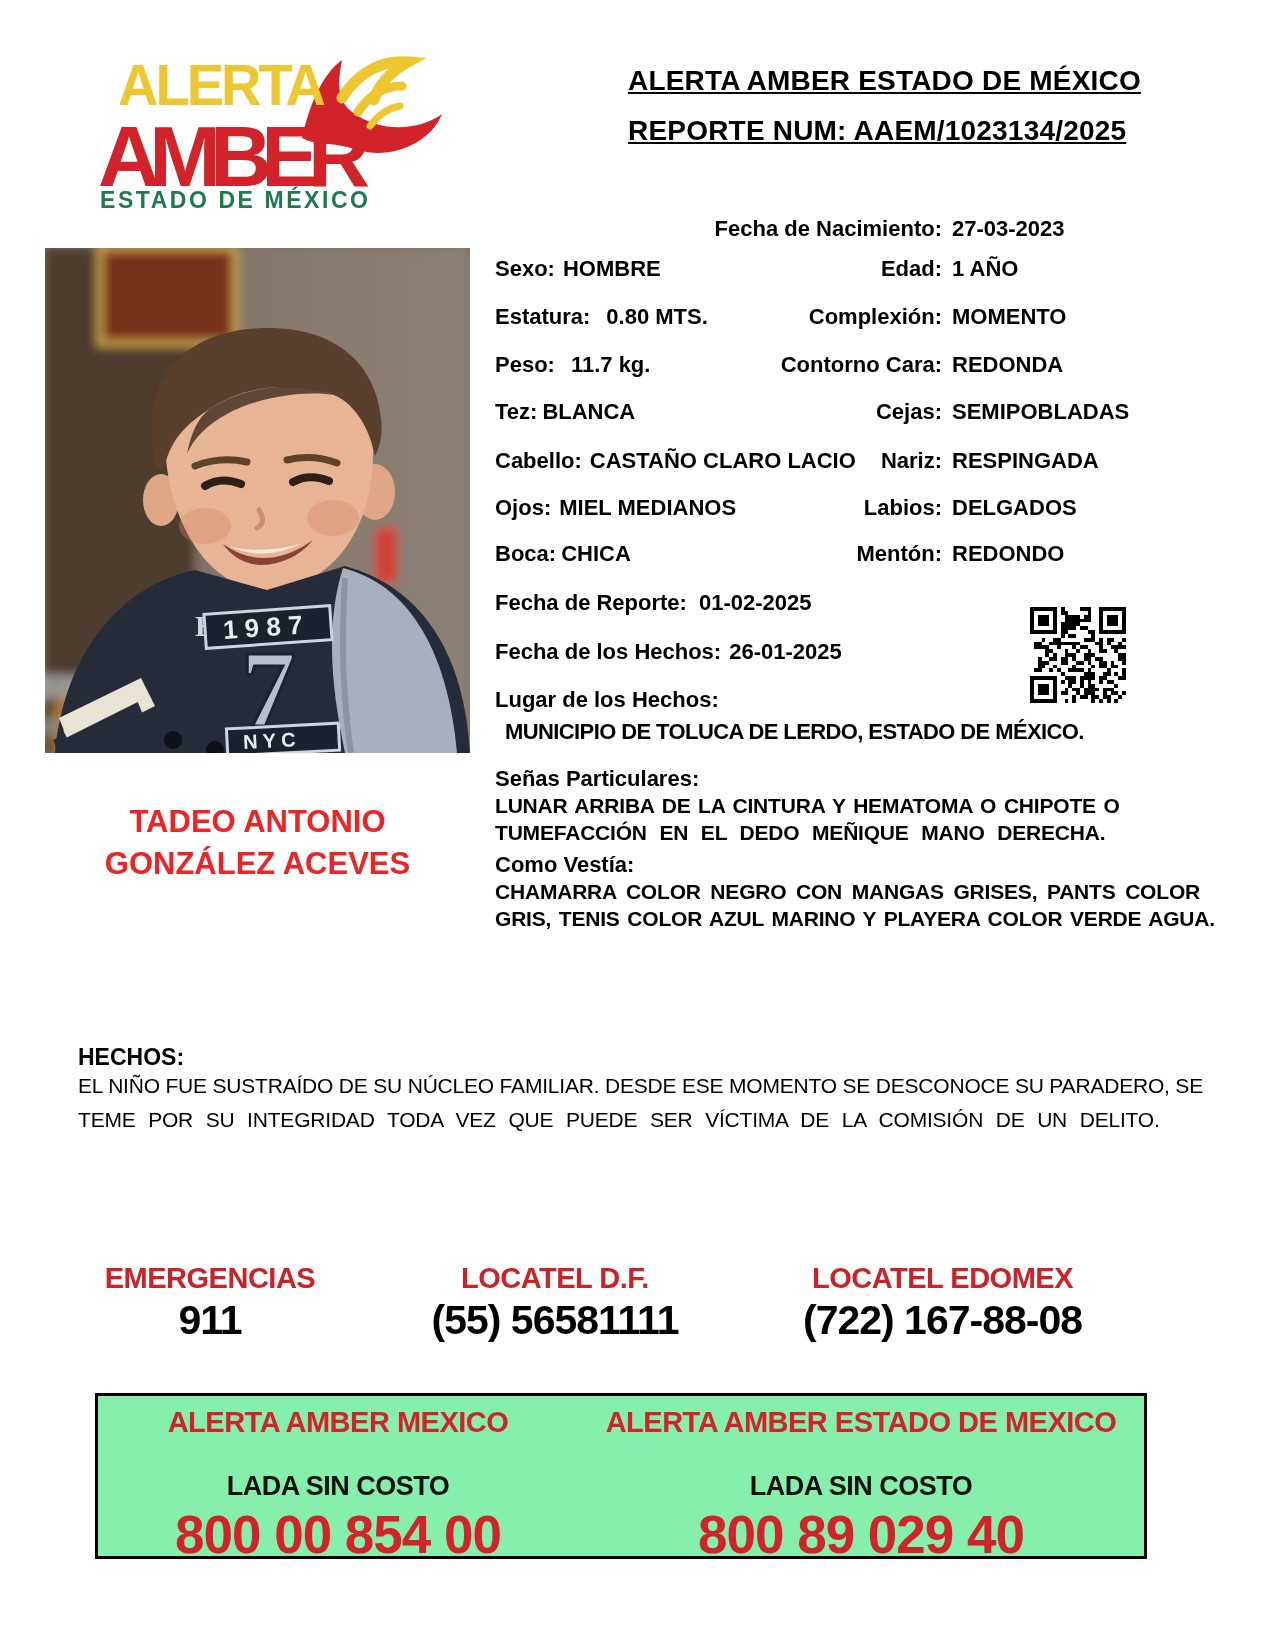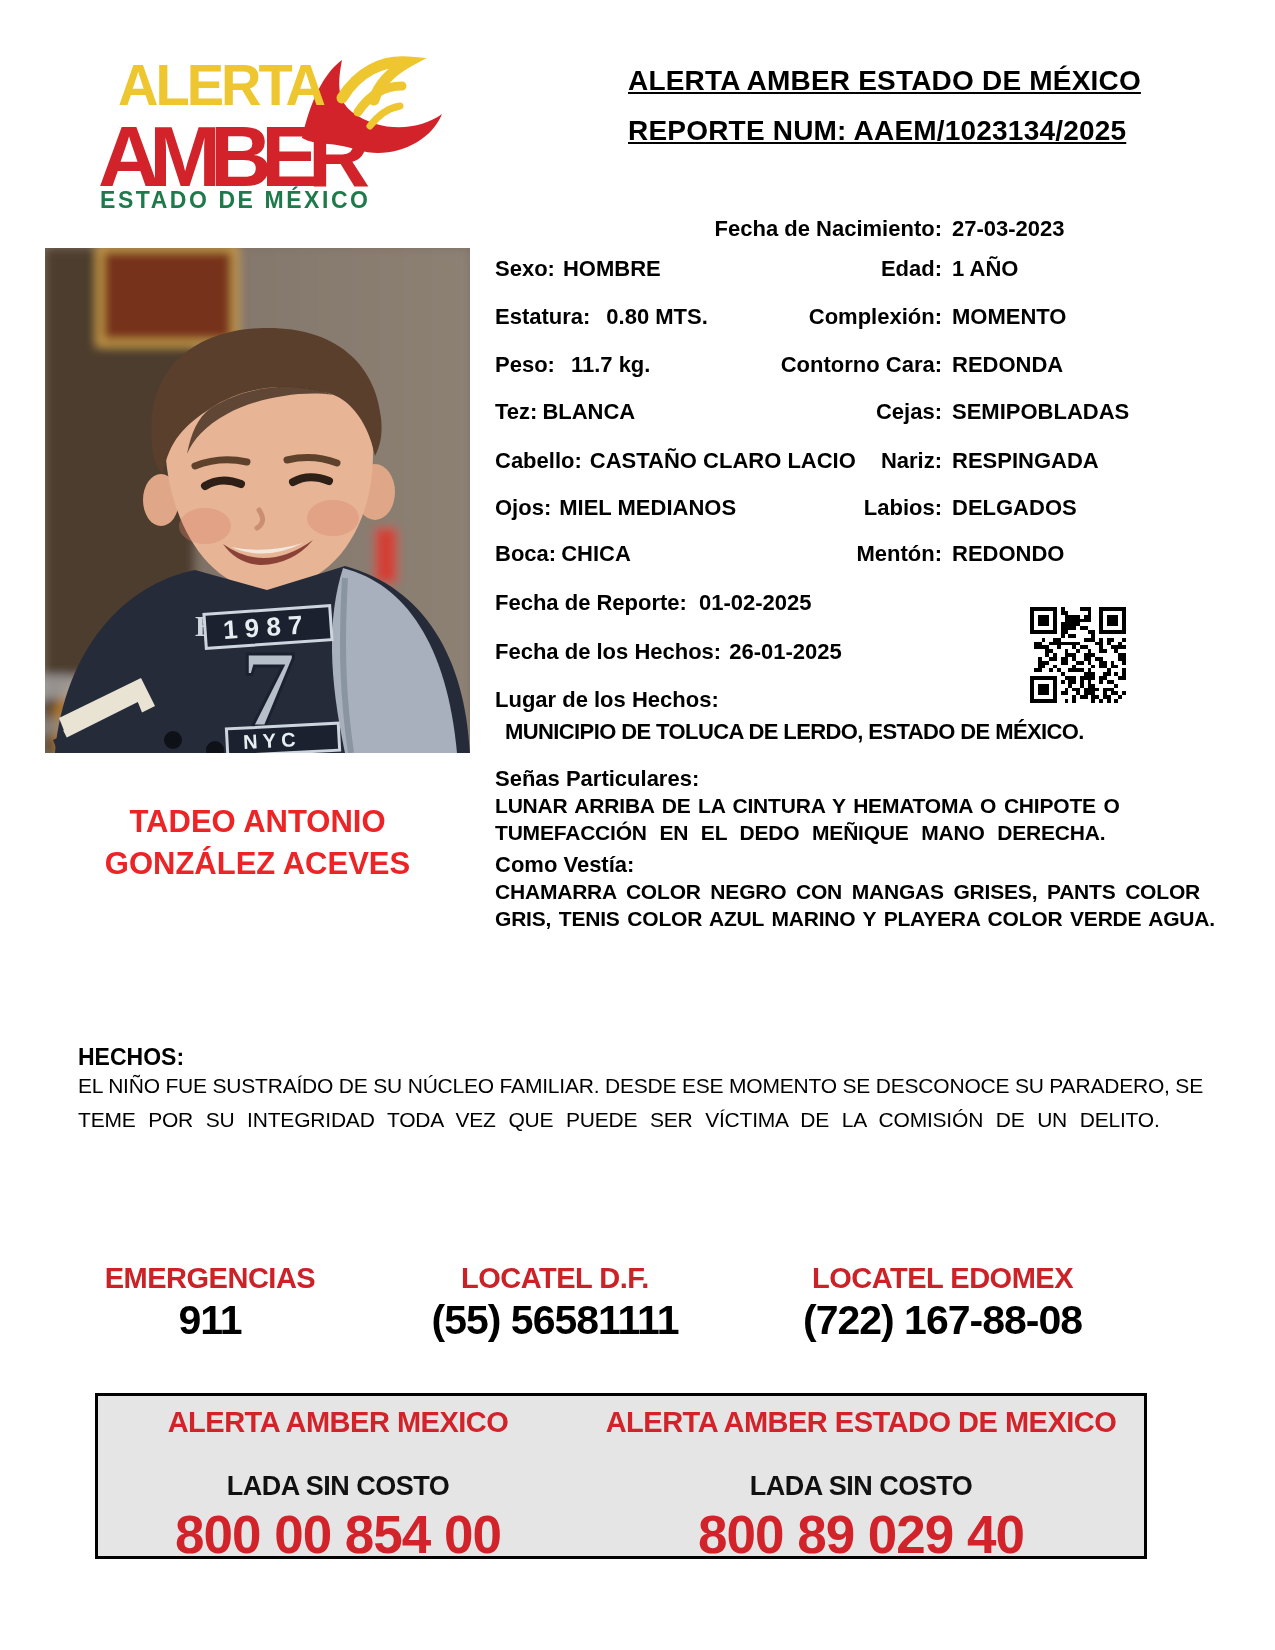--- a/index.html
+++ b/index.html
@@ -41,21 +41,21 @@
   
   .hechos-label { left:78px; top:1044px; font-size:23px; font-weight:bold; }
   .hechos-line { position:absolute; left:78px; width:1070px; font-size:21px; letter-spacing:-0.2px; white-space:nowrap; }
 
   
   .ecol { position:absolute; text-align:center; }
   .elabel { color:#cc2127; font-size:29px; font-weight:bold; letter-spacing:-0.5px; }
   .enum { color:#000; font-size:41px; font-weight:bold; margin-top:2px; letter-spacing:-1px; }
 
   
-  .box { left:95px; top:1393px; width:1052px; height:166px; border:3px solid #000; background:#e5e5e5; }
+  .box { left:95px; top:1393px; width:1052px; height:166px; border:3px solid #000; background:#86efac; }
   .bcol { position:absolute; top:10px; text-align:center; }
   .btitle { color:#d2232a; font-size:29px; font-weight:bold; letter-spacing:-0.5px; }
   .bsub { color:#111; font-size:27px; font-weight:bold; letter-spacing:-0.5px;margin-top:32px; }
   .bnum { color:#d2232a; font-size:53px; font-weight:bold; margin-top:2px; letter-spacing:-1px; }
 </style>
 </head>
 <body>
 
 <div class="abs" style="left:90px; top:38px; width:380px; height:175px;">
   <svg width="380" height="175" viewBox="0 0 380 175">

